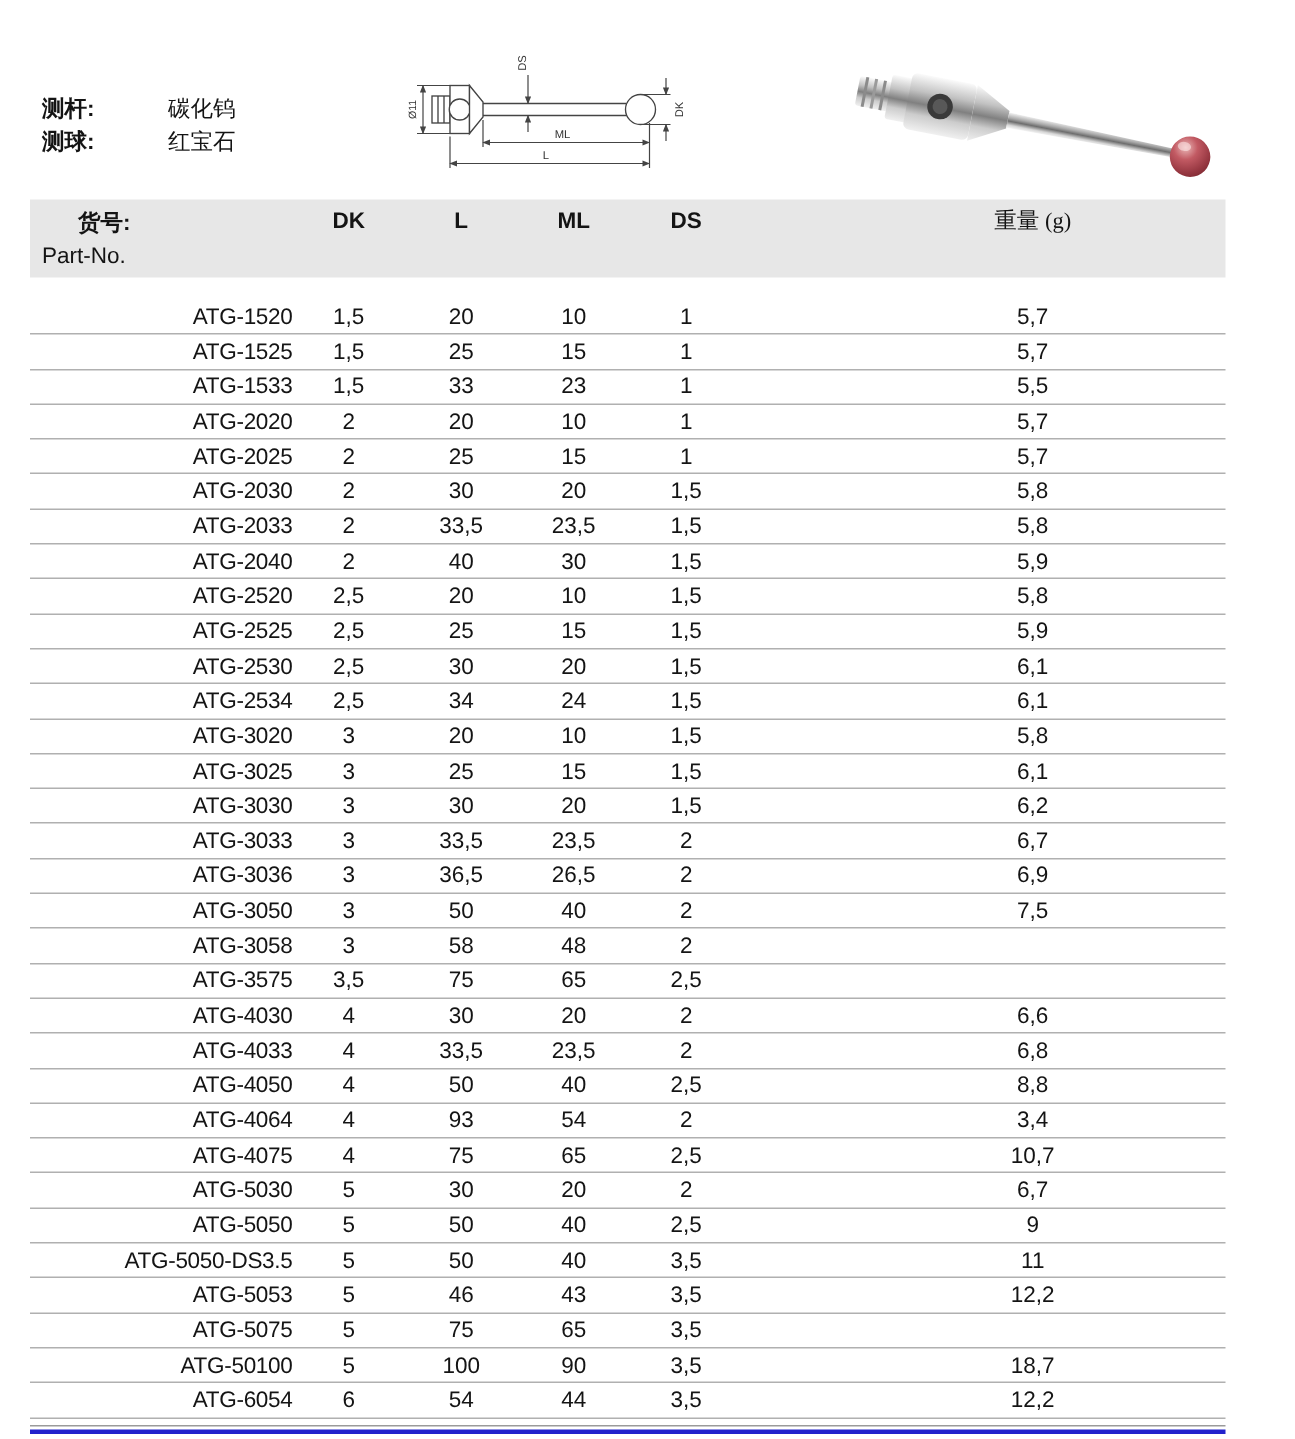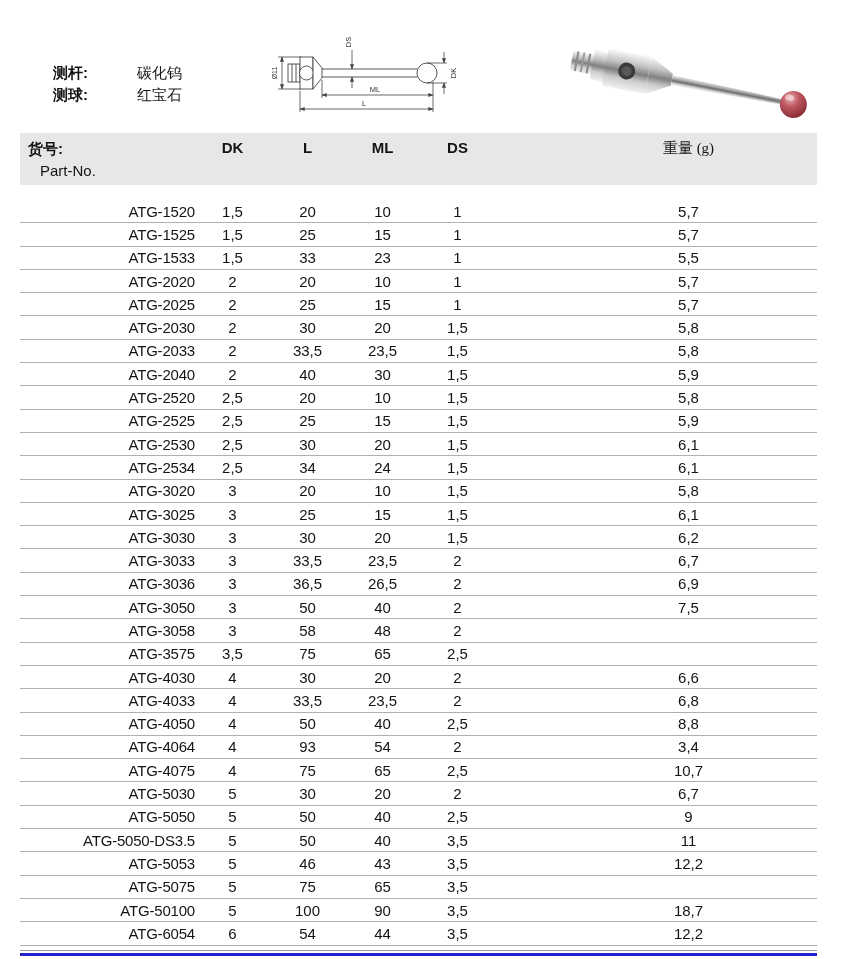--- a/index.html
+++ b/index.html
@@ -9,39 +9,39 @@
     --ink:#141414;
   }
   html,body{margin:0;padding:0;background:#fff;}
   body{
     width:863px;height:959px;position:relative;overflow:hidden;
     font-family:"Liberation Sans",sans-serif;color:var(--ink);
     -webkit-font-smoothing:antialiased;
   }
   
   .materials{position:absolute;left:28px;top:62px;font-size:15px;line-height:21px;}
-  .mat-row{white-space:nowrap;margin-left:25px;}
+  .mat-row{white-space:nowrap;}
   .mat-label{display:inline-block;width:84px;font-weight:bold;}
   .mat-value{font-family:"Liberation Serif",serif;}
   
   .diagram{position:absolute;left:248px;top:28px;}
   .diagram text{font-family:"Liberation Sans",sans-serif;fill:#333;}
   
   .photo{position:absolute;left:553px;top:22px;}
   
   .thead{
     position:absolute;left:20px;top:133px;width:797px;height:52px;
     background:var(--header-bg);
     display:grid;grid-template-columns:175px 75px 75px 75px 75px 65px 1fr;
     align-items:start;box-sizing:border-box;padding-top:6px;
   }
   .th{font-weight:bold;font-size:15px;text-align:center;line-height:18px;}
   .th-part{text-align:left;padding-left:8px;}
-  .th-part .zh{font-weight:bold;font-size:15px;line-height:20px;}
-  .th-part .en{font-weight:normal;font-size:15px;line-height:23px;margin-left:12px;}
+  .th-part .zh{font-weight:bold;font-size:15px;line-height:20px;margin-left:24px;}
+  .th-part .en{font-weight:normal;font-size:15px;line-height:23px;}
   .th-weight{font-family:"Liberation Serif",serif;font-weight:normal;font-size:15px;}
   .tbody{position:absolute;left:20px;top:200px;width:797px;}
   .trow{
     display:grid;grid-template-columns:175px 75px 75px 75px 75px 65px 1fr;
     height:23.3px;box-sizing:border-box;border-bottom:1px solid var(--rule);
     align-items:center;font-size:15px;
   }
   .td{white-space:nowrap;}
   .td.part{text-align:right;padding-left:8px;letter-spacing:-0.2px;}
   .td.num{text-align:center;}

